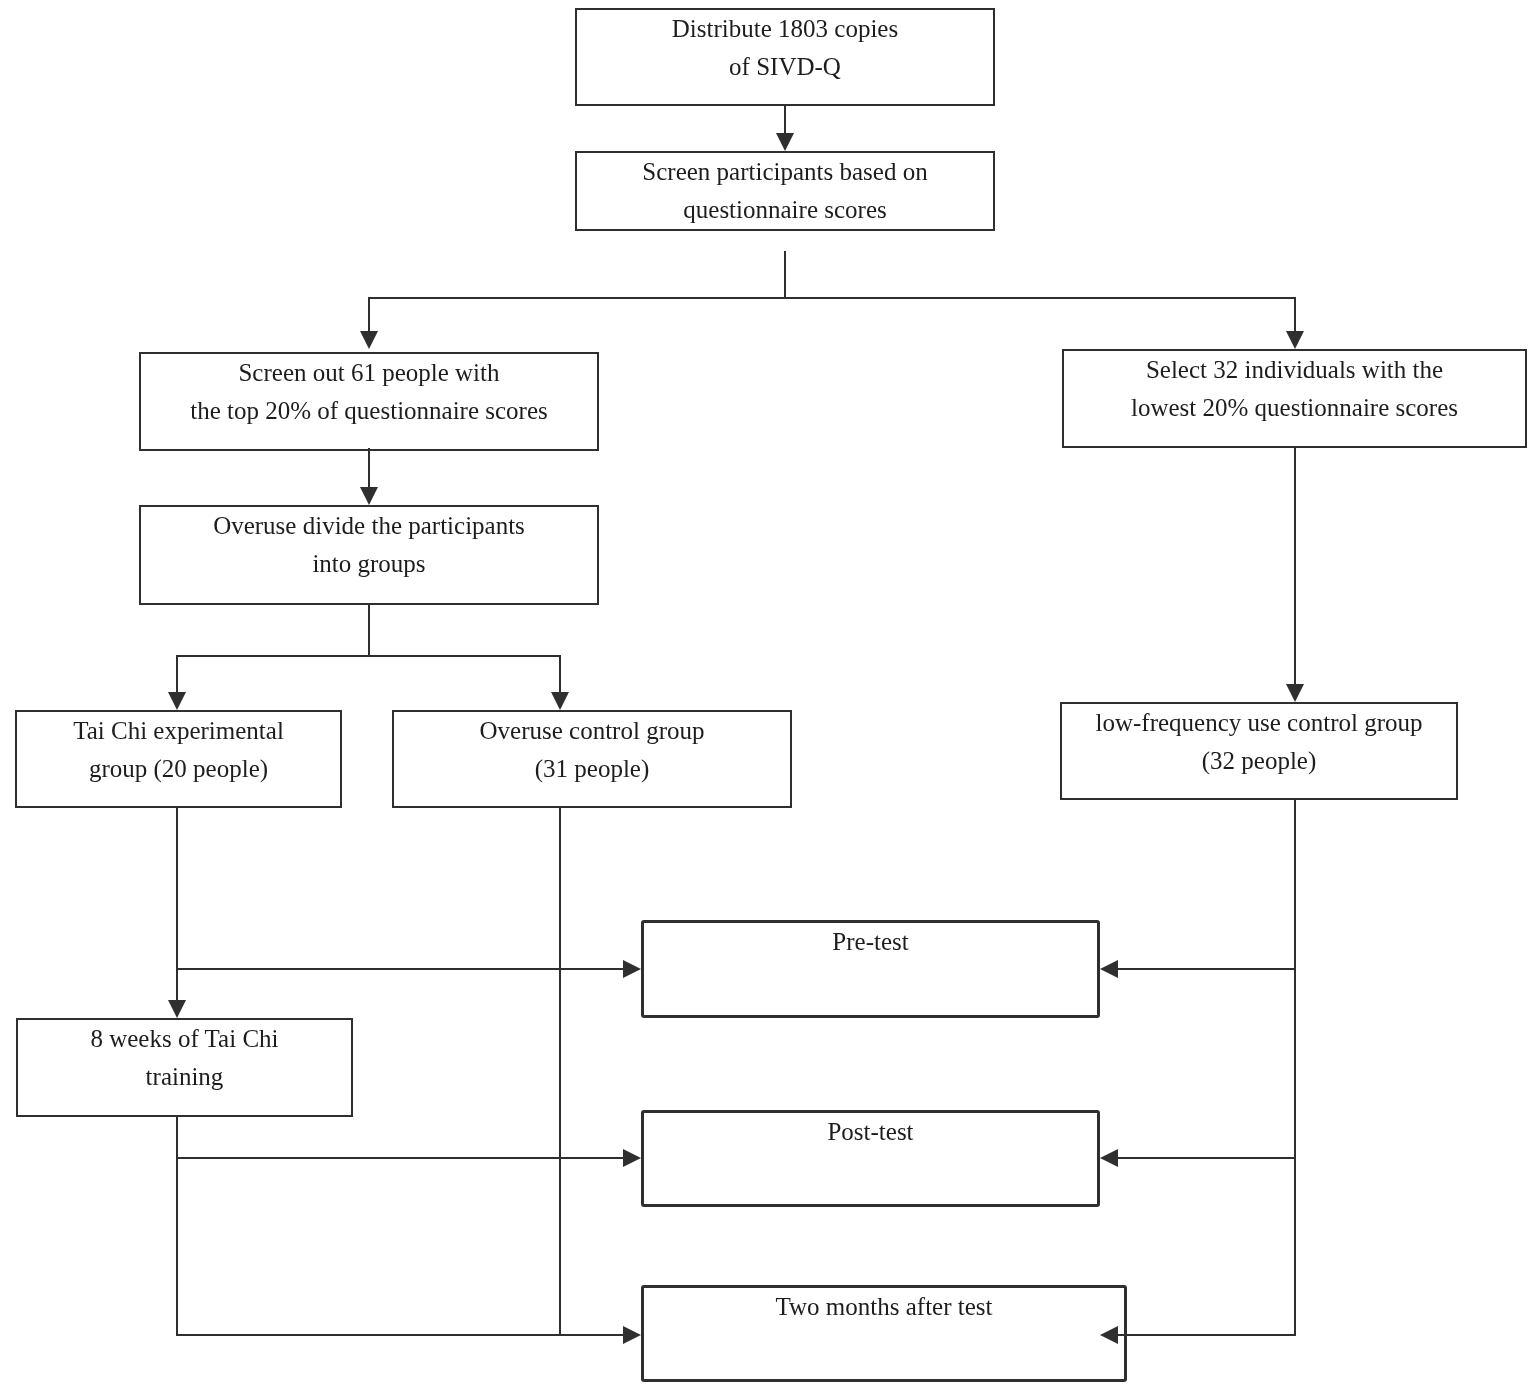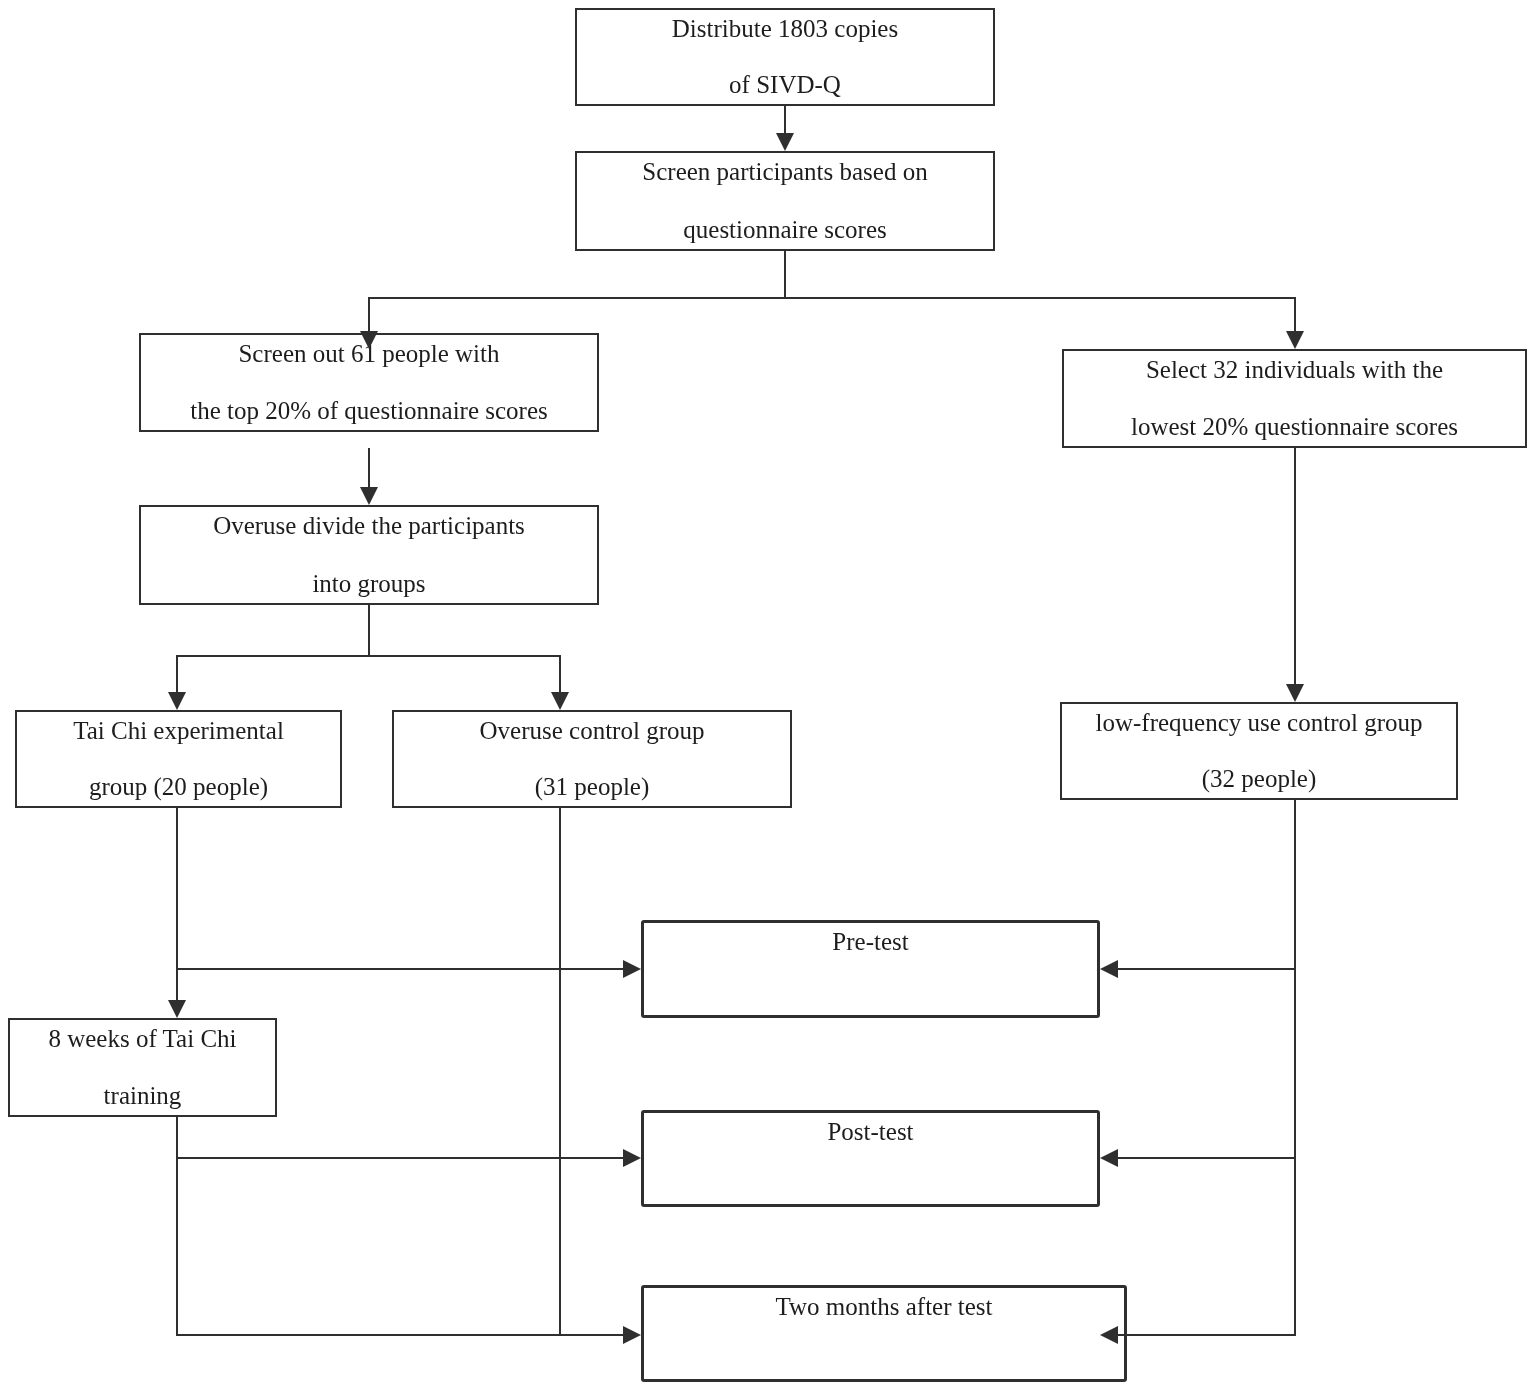--- a/index.html
+++ b/index.html
@@ -15,21 +15,21 @@
     background:var(--bg);
     overflow:hidden;
     font-family:"Liberation Serif","DejaVu Serif",serif;
   }
   .node{
     position:absolute;
     box-sizing:border-box;
     background:var(--fill);
     border:2px solid var(--stroke);
     display:flex;flex-direction:column;
-    align-items:center;justify-content:space-between;
+    align-items:center;justify-content:flex-start;
     text-align:center;
     color:var(--text);
     font-size:25px;line-height:38px;
   }
   .node.rounded{border-radius:3px;border-width:3px;}
   .nl{display:block;white-space:nowrap;}
   .vline{position:absolute;width:2px;background:var(--stroke);}
   .hline{position:absolute;height:2px;background:var(--stroke);}
   .arr{position:absolute;width:0;height:0;}
   .arr-d{border-left:9px solid transparent;border-right:9px solid transparent;border-top:18px solid var(--stroke);}
@@ -39,26 +39,26 @@
 </head>
 <body>
 
 <div class="canvas">
 
   <div class="node" style="left:575px;top:8px;width:420px;height:98px">
     <span class="nl">Distribute 1803 copies</span>
     <span class="nl">of SIVD-Q</span>
   </div>
 
-  <div class="node" style="left:575px;top:151px;width:420px;height:100px">
+  <div class="node" style="left:575px;top:151px;width:420px;height:80px">
     <span class="nl">Screen participants based on</span>
     <span class="nl">questionnaire scores</span>
   </div>
 
-  <div class="node" style="left:139px;top:333px;width:460px;height:99px">
+  <div class="node" style="left:139px;top:352px;width:460px;height:99px">
     <span class="nl">Screen out 61 people with</span>
     <span class="nl">the top 20% of questionnaire scores</span>
   </div>
 
   <div class="node" style="left:1062px;top:349px;width:465px;height:99px">
     <span class="nl">Select 32 individuals with the</span>
     <span class="nl">lowest 20% questionnaire scores</span>
   </div>
 
   <div class="node" style="left:139px;top:505px;width:460px;height:100px">
@@ -74,21 +74,21 @@
   <div class="node" style="left:392px;top:710px;width:400px;height:98px">
     <span class="nl">Overuse control group</span>
     <span class="nl">(31 people)</span>
   </div>
 
   <div class="node" style="left:1060px;top:702px;width:398px;height:98px">
     <span class="nl">low-frequency use control group</span>
     <span class="nl">(32 people)</span>
   </div>
 
-  <div class="node" style="left:8px;top:1018px;width:269px;height:99px">
+  <div class="node" style="left:16px;top:1018px;width:337px;height:99px">
     <span class="nl">8 weeks of Tai Chi</span>
     <span class="nl">training</span>
   </div>
 
   <div class="node rounded" style="left:641px;top:920px;width:459px;height:98px">
     <span class="nl">Pre-test</span>
   </div>
 
   <div class="node rounded" style="left:641px;top:1110px;width:459px;height:97px">
     <span class="nl">Post-test</span>

